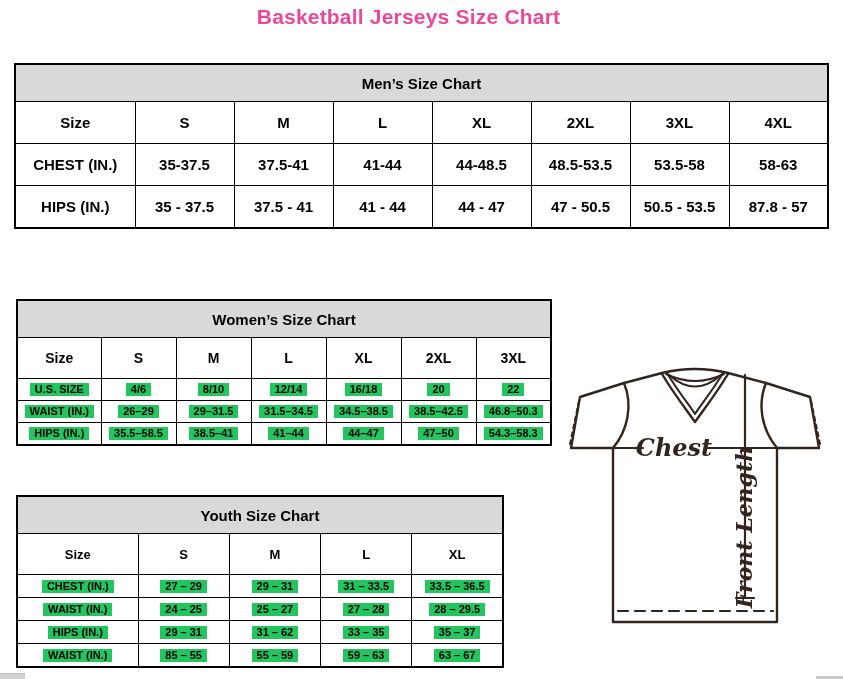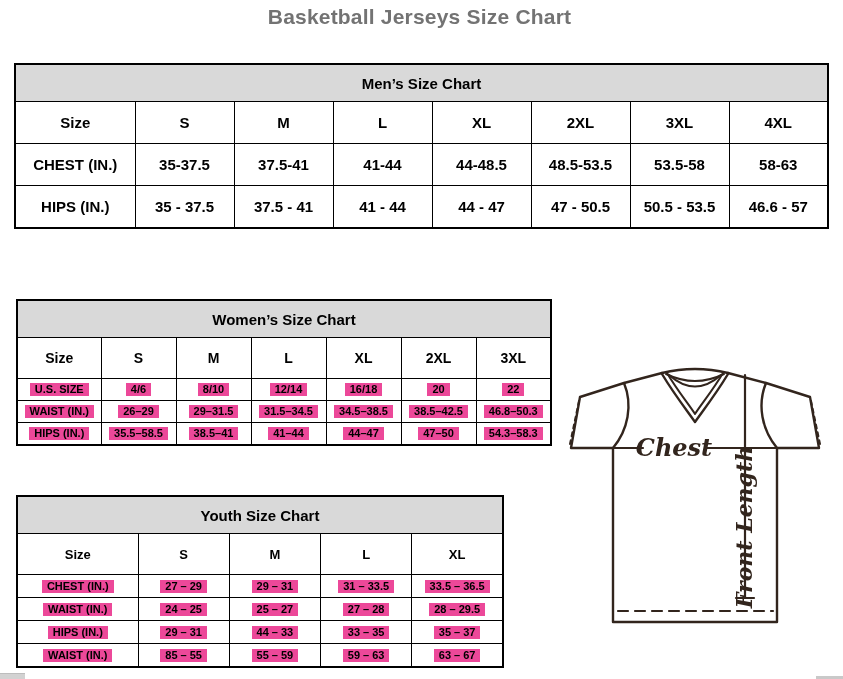--- a/index.html
+++ b/index.html
@@ -1,22 +1,22 @@
 <!DOCTYPE html>
 <html><head>
 <meta charset="utf-8">
 <style>
   html,body{margin:0;padding:0;}
   body{
     width:843px;height:679px;position:relative;background:#ffffff;
     font-family:"Liberation Sans","DejaVu Sans",sans-serif;overflow:hidden;
   }
   .page-title{
-    position:absolute;top:5px;left:16px;width:807px;text-align:center;
-    font-size:21px;font-weight:bold;color:#737373;letter-spacing:.2px;
+    position:absolute;top:5px;left:5px;width:807px;text-align:center;
+    font-size:21px;font-weight:bold;color:#ec4899;letter-spacing:.2px;
   }
   table{
     position:absolute;border-collapse:collapse;table-layout:fixed;
     background:#fff;border:2px solid #000;
   }
   td{
     border:1px solid #000;text-align:center;vertical-align:middle;
     font-weight:bold;color:#000;padding:0;overflow:hidden;white-space:nowrap;
   }
   
@@ -27,21 +27,21 @@
   .womens{left:16px;top:299px;width:536px;}
   .womens td.band{height:36px;font-size:15px;background:#d9d9d9;}
   .womens tr.cols td{height:40px;font-size:14px;}
   .womens tr.data td{height:21px;font-size:11px;}
   
   .youth{left:16px;top:495px;width:488px;}
   .youth td.band{height:36px;font-size:15px;background:#d9d9d9;}
   .youth tr.cols td{height:40px;font-size:13px;}
   .youth tr.data td{height:22px;font-size:11px;}
   
-  .hl{background:#ec4899;padding:0 5px;display:inline-block;line-height:13px;}
+  .hl{background:#22c55e;padding:0 5px;display:inline-block;line-height:13px;}
   
   .jersey{position:absolute;left:556px;top:360px;}
   .jersey text{
     font-family:"DejaVu Serif","Liberation Serif",serif;
     font-style:italic;font-weight:bold;fill:#32251d;
   }
   
   .frag{position:absolute;bottom:0;height:5px;background:#c9c9c9;}
   .frag.left{left:0;width:25px;background:#d2d2d2;border-top:1px solid #bdbdbd;}
   .frag.right{right:0;width:27px;height:3px;}
@@ -87,21 +87,21 @@
     <td>58-63</td>
   </tr>
   <tr>
     <td>HIPS (IN.)</td>
     <td>35 - 37.5</td>
     <td>37.5 - 41</td>
     <td>41 - 44</td>
     <td>44 - 47</td>
     <td>47 - 50.5</td>
     <td>50.5 - 53.5</td>
-    <td>46.6 - 57</td>
+    <td>87.8 - 57</td>
   </tr>
 </tbody>
   </table>
 
 <table class="womens">
   <colgroup>
       <col style="width:84px">
       <col>
       <col>
       <col>
@@ -181,21 +181,21 @@
   <tr class="data">
     <td><span class="hl">WAIST (IN.)</span></td>
     <td><span class="hl">24 – 25</span></td>
     <td><span class="hl">25 – 27</span></td>
     <td><span class="hl">27 – 28</span></td>
     <td><span class="hl">28 – 29.5</span></td>
   </tr>
   <tr class="data">
     <td><span class="hl">HIPS (IN.)</span></td>
     <td><span class="hl">29 – 31</span></td>
-    <td><span class="hl">44 – 33</span></td>
+    <td><span class="hl">31 – 62</span></td>
     <td><span class="hl">33 – 35</span></td>
     <td><span class="hl">35 – 37</span></td>
   </tr>
   <tr class="data">
     <td><span class="hl">WAIST (IN.)</span></td>
     <td><span class="hl">85 – 55</span></td>
     <td><span class="hl">55 – 59</span></td>
     <td><span class="hl">59 – 63</span></td>
     <td><span class="hl">63 – 67</span></td>
   </tr>

